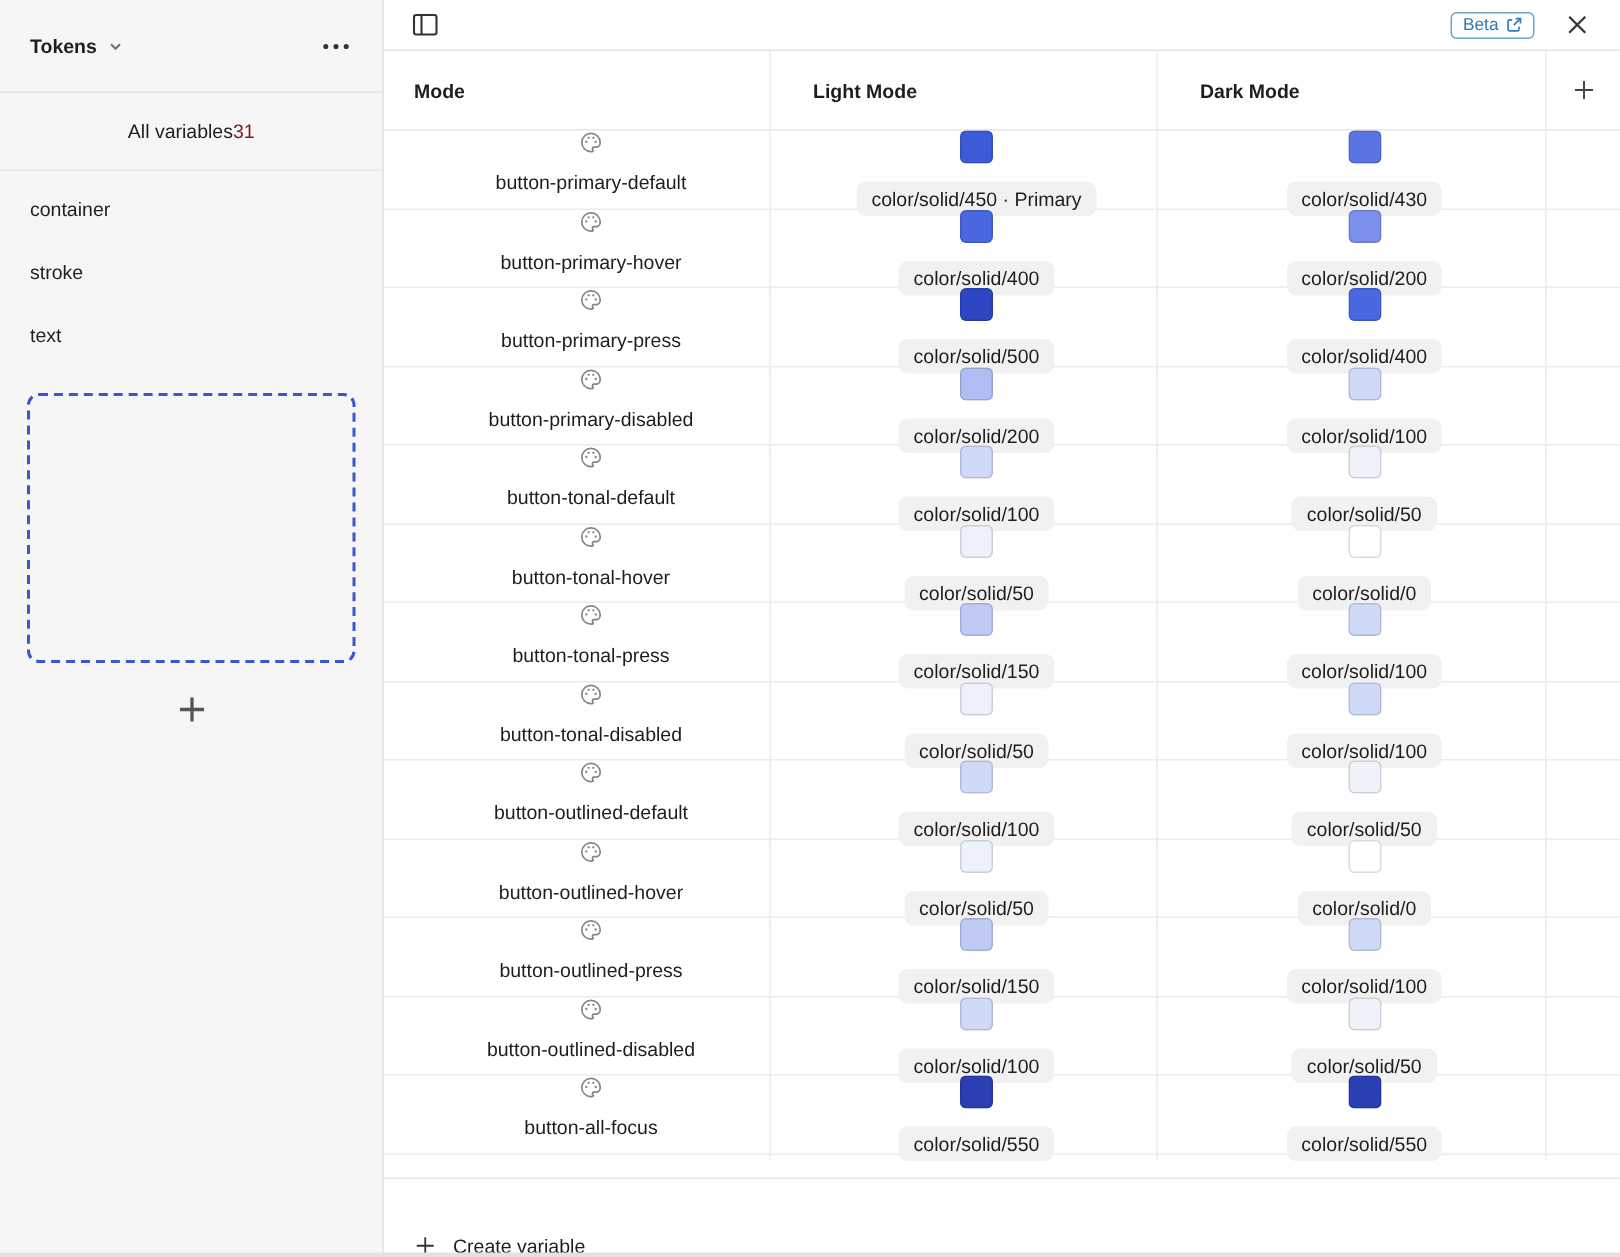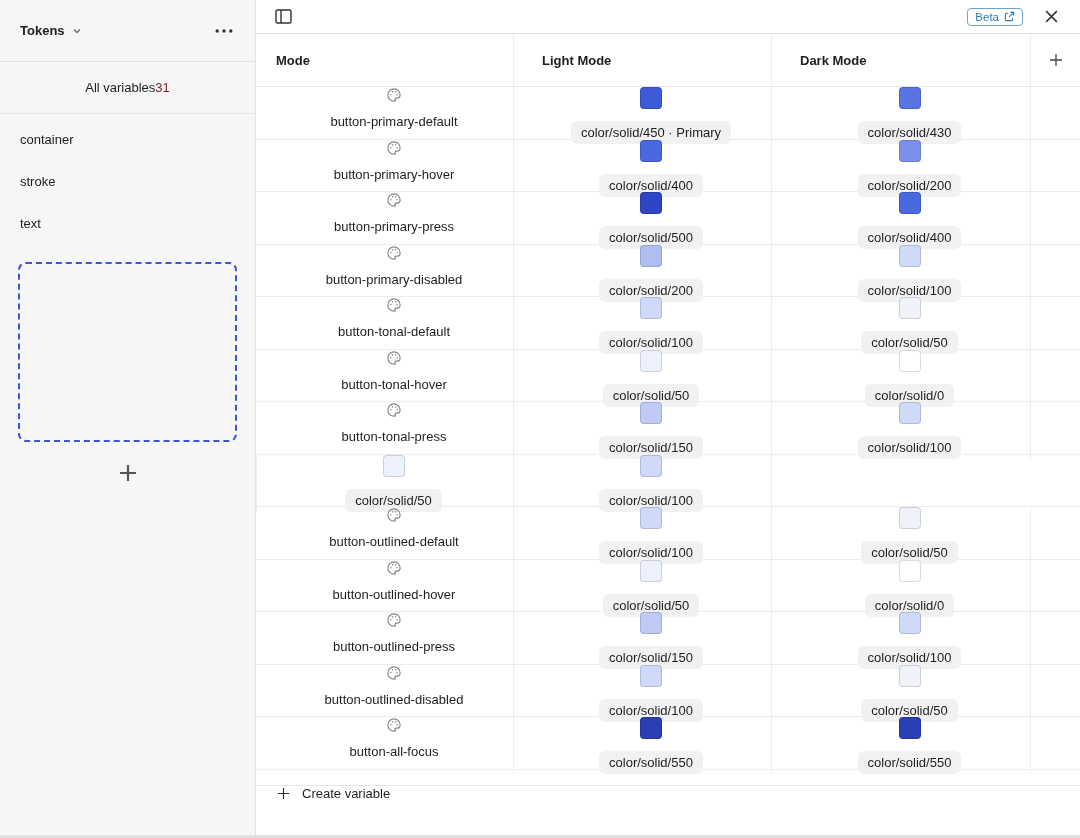--- a/index.html
+++ b/index.html
@@ -33,21 +33,21 @@
   .th { display:flex; align-items:center; padding-left:20px; font-weight:700; }
   .th.bordered, .td.bordered { border-left:1px solid #ececec; }
   .th.mode { padding-left:28px; }
   .th.add-col { justify-content:center; padding-left:0; }
   .token-row { height:52.5px; border-bottom:1px solid #ececec; }
   .td { display:flex; align-items:center; height:100%;flex-direction:column; }
   .name-cell { gap:11px; padding-left:19px; }
   .mode-cell { gap:12px; padding-left:17px;align-items:center; }
   .swatch { width:22px; height:22px; border-radius:4px; border:1px solid rgba(0,0,0,0.14); flex:none; }
   .pill { background:#f1f1f1; border-radius:6px; padding:5px 10px; line-height:1; white-space:nowrap; }
-  .tfooter { margin-top:auto; height:53px; flex:none; border-top:1px solid #e6e6e6; display:flex; align-items:flex-start; gap:11px; padding-left:20px; }
+  .tfooter { margin-top:auto; height:53px; flex:none; border-top:1px solid #e6e6e6; display:flex; align-items:flex-end; gap:11px; padding-left:20px; }
   .bottom-strip { position:absolute; left:0; right:0; bottom:0; height:3px; background:#e0e2e4; }
   svg { display:block; }
 </style>
 </head>
 <body>
 
 <div class="app">
 
   <div class="sidebar">
     <div class="sidebar-header">
@@ -310,20 +310,32 @@
       <span class="pill">color/solid/150</span>
     </div>
     <div class="td mode-cell bordered">
       <span class="swatch" style="background: rgb(207, 217, 248);"></span>
       <span class="pill">color/solid/100</span>
     </div>
     <div class="td bordered"></div>
   </div>
 
   <div class="grid-row token-row">
+    <div class="td name-cell">
+      <span>
+        <svg width="16" height="16" viewBox="0 0 24 24">
+                <path d="M12 21.2a9.2 9.2 0 1 1 9.2-9.2c0 2.9-1.9 4.7-4.2 4.7h-2c-.9 0-1.6.7-1.6 1.6 0 .4.14.76.36 1.04.3.4.44.7.44.96 0 .5-.5.9-2.2.9z" fill="none" stroke="#848484" stroke-width="1.7"></path>
+                <circle cx="7.3" cy="11.5" r="1.15" fill="#848484"></circle>
+                <circle cx="9.7" cy="7.3" r="1.15" fill="#848484"></circle>
+                <circle cx="14.3" cy="7.3" r="1.15" fill="#848484"></circle>
+                <circle cx="16.7" cy="11.5" r="1.15" fill="#848484"></circle>
+              </svg>
+      </span>
+      <span>button-tonal-disabled</span>
+    </div>
     <div class="td mode-cell bordered">
       <span class="swatch" style="background: rgb(237, 241, 251);"></span>
       <span class="pill">color/solid/50</span>
     </div>
     <div class="td mode-cell bordered">
       <span class="swatch" style="background: rgb(207, 217, 248);"></span>
       <span class="pill">color/solid/100</span>
     </div>
     <div class="td bordered"></div>
   </div>

